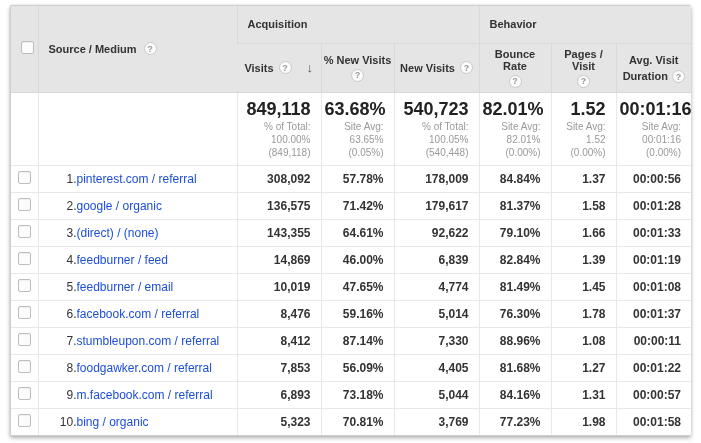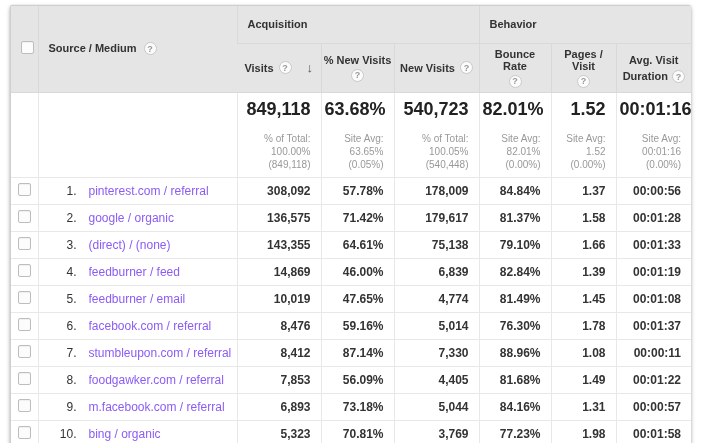--- a/index.html
+++ b/index.html
@@ -23,21 +23,21 @@
     background: #e5e5e5;
     font-size: 11px; font-weight: bold; color: #333;
     border-left: 1px solid #d9d9d9;
     border-bottom: 1px solid #d9d9d9;
     vertical-align: middle;
   }
   thead th:first-child { border-left: none; margin-left: 21px; }
   tr.group-row th { height: 37px; text-align: left; padding-left: 10px; }
   th.dim-head { text-align: left; padding-left: 13px; border-bottom: 1px solid #d9d9d9; }
   tr.cols-row th { height: 45px; text-align: center; padding: 4px 2px; }
-  .dim-head-inner { display: flex; gap: 7px; }
+  .dim-head-inner { display: flex; align-items: center; gap: 7px; }
   .m-line { display: flex; align-items: center; justify-content: center; gap: 5px; }
   .m-help-below { margin-top: 3px; display: flex; justify-content: center; }
   .m-wrap { line-height: 16px; }
   .m-wrap .help { vertical-align: middle; margin-left: 4px; }
 
   .help {
     display: inline-flex; width: 13px; height: 13px; flex: none;
     border-radius: 50%; border: 1px solid #c9c9c9; background: #fbfbfb;
     color: #999; font-size: 9px; font-weight: bold;
     align-items: center; justify-content: center; cursor: pointer;
@@ -58,28 +58,28 @@
     border-bottom: 1px solid #e8e8e8;
     vertical-align: middle;
     font-size: 12px; color: #333;
     background: #fff;
   }
   tbody td:first-child { border-left: none; }
   tbody tr:last-child td { border-bottom: none; }
 
   tr.summary-row td { height: 64px; padding: 6px 10px 6px 3px; }
   .big { font-size: 18px; font-weight: bold; color: #222; text-align: right; line-height: 20px; white-space: nowrap; }
-  .sub { font-size: 10px; color: #999; text-align: right; line-height: 13px; margin-top: 13px; }
+  .sub { font-size: 10px; color: #999; text-align: right; line-height: 13px; margin-top: 1px; }
 
   tr.data-row td { height: 27px; }
   td.num { text-align: right; padding-right: 10px; font-weight: bold; white-space: nowrap; padding-left: 12px; }
   td.c-src { padding: 0; }
   .src-inner { display: flex; align-items: center; }
   .idx { width: 38px; flex: none; text-align: right; color: #333; }
-  .link { margin-left: 12px; color: #8b5cf6; text-decoration: none; cursor: pointer; white-space: nowrap; overflow: hidden; }
+  .link { color: #1d4ed8; text-decoration: none; cursor: pointer; white-space: nowrap; overflow: hidden; }
 </style>
 </head>
 <body>
 
 <div class="stage">
   <div class="card">
     <table>
       <colgroup>
         <col style="width:27px">
           <col style="width:199px">
@@ -204,21 +204,21 @@
         <tr class="data-row">
           <td class="c-cb"><span class="checkbox"></span></td>
           <td class="c-src">
               <div class="src-inner">
             <span class="idx">3.</span>
             <a class="link">(direct) / (none)</a>
               </div>
             </td>
           <td class="num">143,355</td>
           <td class="num">64.61%</td>
-          <td class="num">75,138</td>
+          <td class="num">92,622</td>
           <td class="num">79.10%</td>
           <td class="num">1.66</td>
           <td class="num">00:01:33</td>
         </tr>
         <tr class="data-row">
           <td class="c-cb"><span class="checkbox"></span></td>
           <td class="c-src">
               <div class="src-inner">
             <span class="idx">4.</span>
             <a class="link">feedburner / feed</a>
@@ -281,21 +281,21 @@
           <td class="c-src">
               <div class="src-inner">
             <span class="idx">8.</span>
             <a class="link">foodgawker.com / referral</a>
               </div>
             </td>
           <td class="num">7,853</td>
           <td class="num">56.09%</td>
           <td class="num">4,405</td>
           <td class="num">81.68%</td>
-          <td class="num">1.49</td>
+          <td class="num">1.27</td>
           <td class="num">00:01:22</td>
         </tr>
         <tr class="data-row">
           <td class="c-cb"><span class="checkbox"></span></td>
           <td class="c-src">
               <div class="src-inner">
             <span class="idx">9.</span>
             <a class="link">m.facebook.com / referral</a>
               </div>
             </td>

